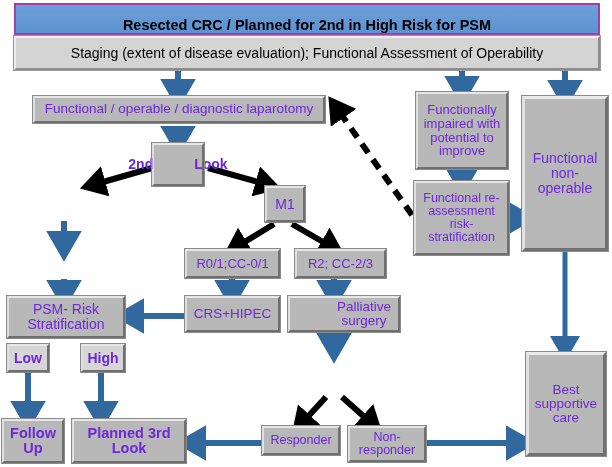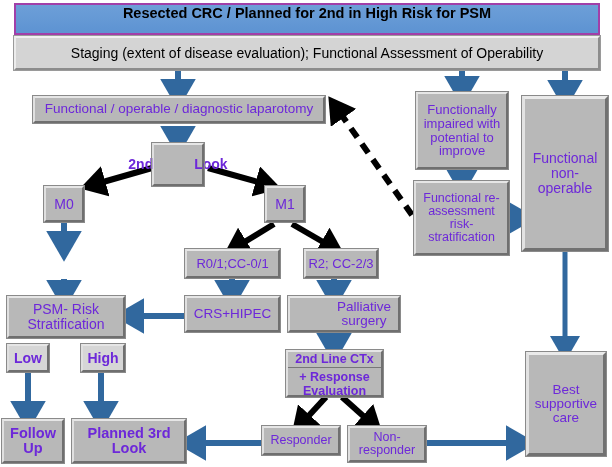--- a/index.html
+++ b/index.html
@@ -39,21 +39,21 @@
   }
 
   .bold{font-weight:bold;}
 
   
   #banner{
     position:absolute;left:14px;top:3px;width:586px;height:32px;
     box-sizing:border-box;
     background:linear-gradient(#6d9fd8,#5d93d2);
     border:2px solid #a13fa8;
-    display:flex;align-items:flex-start;justify-content:center;
+    display:flex;align-items:flex-end;justify-content:center;
     font-weight:bold;font-size:14.5px;color:#000;
     z-index:6;
   }
   #staging{
     position:absolute;left:14px;top:36px;width:586px;height:34px;
     box-sizing:border-box;
     background:#d4d4d4;
     border-top:2px solid #f0f0f0;border-left:2px solid #ececec;
     border-right:2px solid #8c8c8c;border-bottom:2px solid #8c8c8c;
     outline:1px solid #9a9a9a;
@@ -137,23 +137,20 @@
 
   <div class="box" style="left:33px;top:96px;width:292px;height:27px;font-size:13.5px;">
     <span>Functional / operable / diagnostic laparotomy</span>
   </div>
 
   <div class="box bold" style="left:152px;top:143px;width:52px;height:43px;font-size:14px;flex-direction:row;gap:37px;">
     <span>2nd</span>
     <span>Look</span>
   </div>
 
-  <div class="box" style="left:44px;top:186px;width:40px;height:36px;font-size:14px;">
-    <span>M0</span>
-  </div>
 
   <div class="box" style="left:265px;top:186px;width:40px;height:36px;font-size:14px;">
     <span>M1</span>
   </div>
 
 
   <div class="box" style="left:7px;top:296px;width:118px;height:42px;font-size:14px;flex-direction:column;">
     <span>PSM- Risk</span>
     <span>Stratification</span>
   </div>
@@ -173,38 +170,33 @@
 
   <div class="box bold" style="left:72px;top:419px;width:114px;height:44px;font-size:14.5px;flex-direction:column;">
     <span>Planned 3rd</span>
     <span>Look</span>
   </div>
 
   <div class="box" style="left:185px;top:249px;width:95px;height:29px;font-size:13px;">
     <span>R0/1;CC-0/1</span>
   </div>
 
-  <div class="box" style="left:304px;top:249px;width:74px;height:29px;font-size:13px;">
+  <div class="box" style="left:295px;top:249px;width:91px;height:29px;font-size:13px;">
     <span>R2; CC-2/3</span>
   </div>
 
   <div class="box" style="left:185px;top:296px;width:95px;height:36px;font-size:13.5px;">
     <span>CRS+HIPEC</span>
   </div>
 
   <div class="box" style="left:288px;top:296px;width:112px;height:36px;font-size:13.5px;flex-direction:column;padding-left:40px;">
     <span>Palliative</span>
     <span>surgery</span>
   </div>
 
-  <div class="box" style="left:286px;top:350px;width:97px;height:47px;padding:0;flex-direction:column;justify-content:flex-start;">
-    <span class="bold" style="width:100%;font-size:12.5px;border-bottom:1px solid #777;background:#bcbcbc;padding:1px 0 1px 0;">2nd Line CTx</span>
-    <span class="bold" style="font-size:12.5px;margin-top:3px;">+ Response</span>
-    <span class="bold" style="font-size:12.5px;">Evaluation</span>
-  </div>
 
   <div class="box" style="left:262px;top:426px;width:78px;height:29px;font-size:12.5px;">
     <span>Responder</span>
   </div>
 
   <div class="box" style="left:348px;top:426px;width:78px;height:36px;font-size:12.5px;flex-direction:column;">
     <span>Non-</span>
     <span>responder</span>
   </div>
 

